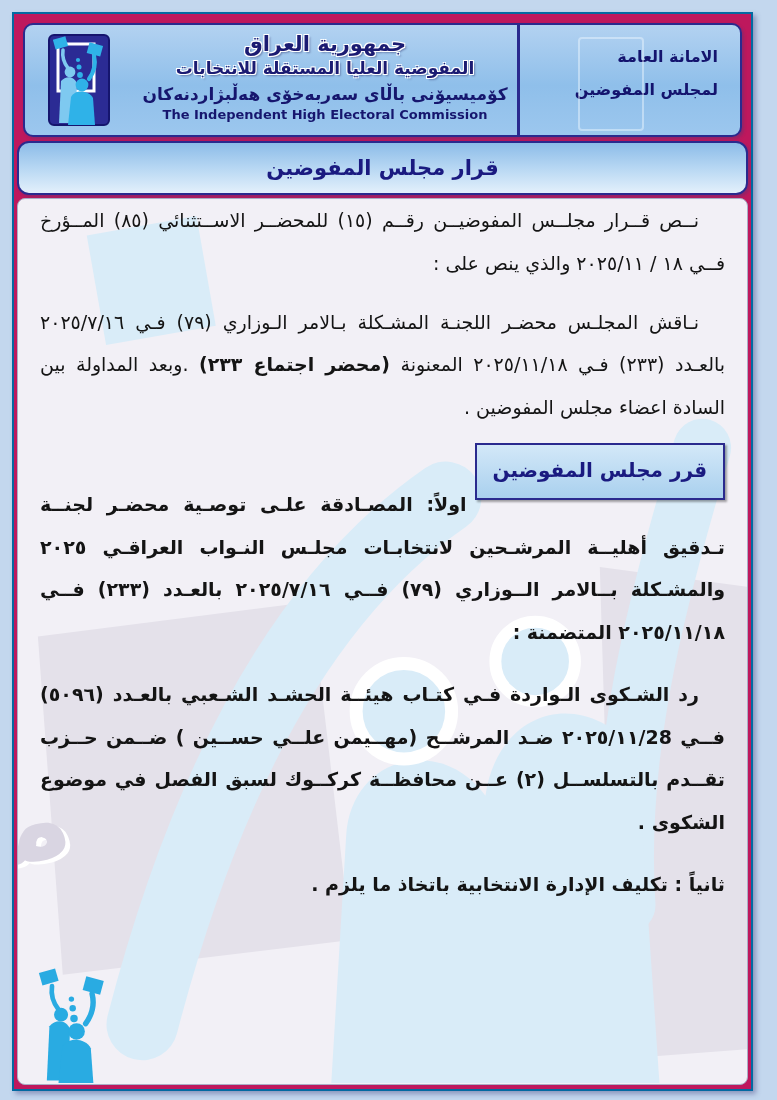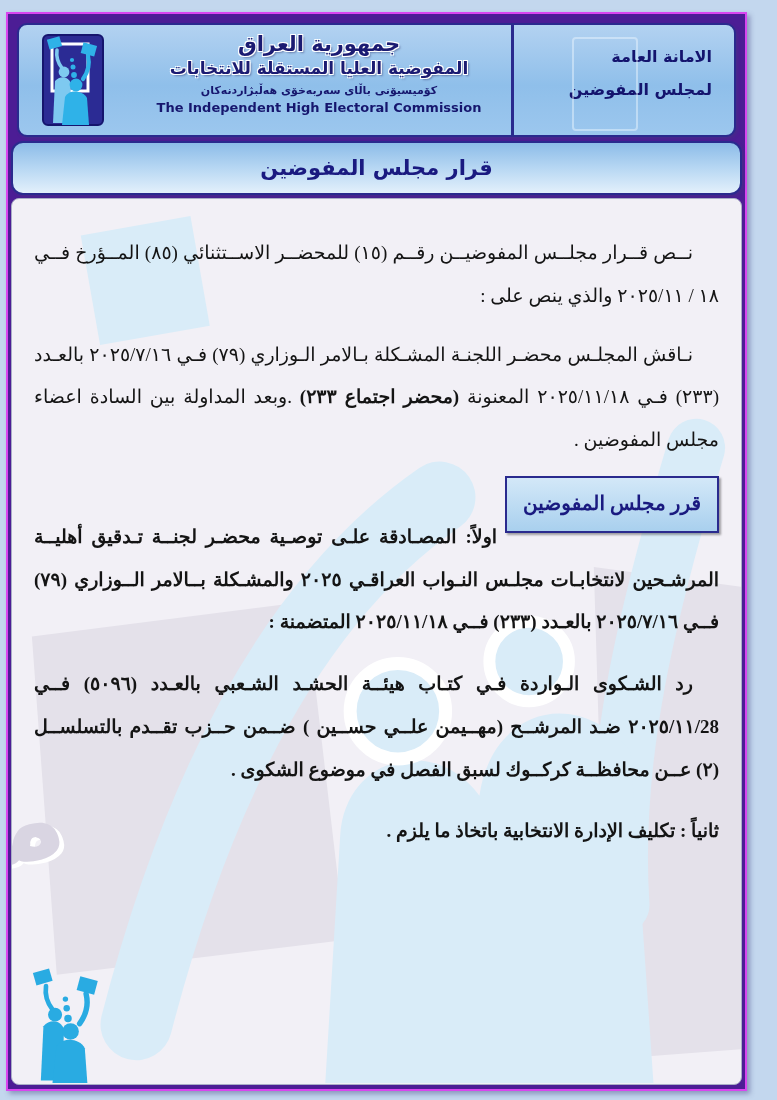--- a/index.html
+++ b/index.html
@@ -2,39 +2,39 @@
 <html lang="ar" dir="rtl"><head>
 <meta charset="utf-8">
 <style>
   html,body{margin:0;padding:0;}
   body{
     width:777px;height:1100px;position:relative;overflow:hidden;
     background:#c3d7ee;
     font-family:"DejaVu Sans",sans-serif;
   }
   .page{
-    position:absolute;left:6px;top:12px;width:737px;height:1075px;
-    background:#4c1d95;border:2px solid #d946ef;
+    position:absolute;left:12px;top:12px;width:737px;height:1075px;
+    background:#be185d;border:2px solid #0369a1;
     box-shadow:3px 3px 5px rgba(70,70,130,.45);
   }
   
   .header-box{
     position:absolute;left:9px;right:9px;top:9px;height:110px;
     border:2px solid #2a2a8e;border-radius:10px;
     background:linear-gradient(180deg,#b3d2f1 0%,#8fbfea 55%,#9cc7ee 100%);
     display:flex;flex-direction:row;direction:ltr;overflow:hidden;
     box-shadow:2px 2px 3px rgba(60,60,120,.35);
   }
   .logo-wrap{width:108px;display:flex;align-items:center;justify-content:center;}
   .center-block{flex:1;text-align:center;padding-top:7px;color:#1b1b72;direction:rtl;}
   .cal1{font-size:21px;font-weight:bold;letter-spacing:1px;
         text-shadow:-1px -1px 0 #fff,1px -1px 0 #fff,-1px 1px 0 #fff,1px 1px 0 #fff,2px 2px 2px rgba(30,30,90,.4);}
   .cal2{font-size:17px;font-weight:bold;margin-top:2px;
         text-shadow:-1px -1px 0 #fff,1px -1px 0 #fff,-1px 1px 0 #fff,1px 1px 0 #fff,2px 2px 2px rgba(30,30,90,.4);}
-  .cal3{font-size:11px;font-weight:bold;margin-top:6px;color:#16166e;}
+  .cal3{font-size:17px;font-weight:bold;margin-top:6px;color:#16166e;}
   .cal4{font-size:13px;font-weight:bold;margin-top:3px;color:#16166e;direction:ltr;}
   .v-divider{width:3px;background:#2a2a8e;}
   .right-block{
     width:198px;position:relative;direction:rtl;text-align:right;
     padding:16px 22px 0 0;color:#14146e;font-weight:bold;font-size:16px;line-height:2.05;
   }
   .right-ghost{
     position:absolute;left:58px;top:12px;width:62px;height:90px;
     border:2px solid rgba(240,248,255,.45);border-radius:4px;
   }
@@ -47,22 +47,22 @@
     box-shadow:2px 2px 3px rgba(60,60,120,.35);
   }
   
   .body-box{
     position:absolute;left:3px;right:3px;top:184px;bottom:4px;
     border:1px solid #a9aec6;border-radius:8px;background:#f2f0f6;overflow:hidden;
   }
   .wm-layer{position:absolute;inset:0;z-index:0;pointer-events:none;}
   .body-content{
     position:relative;z-index:1;direction:rtl;
-    padding:33px 22px 0 22px;color:#141414;
-    font-size:19px;line-height:2.25;text-align:justify;font-family:Liberation Serif, serif;
+    padding:0 22px 0 22px;color:#141414;
+    font-size:19px;line-height:2.25;text-align:justify;
   }
   .para{margin:0 0 0 0;text-indent:26px;}
   .para + .para{margin-top:16px;}
   .bold{font-weight:bold;}
   .badge-row{margin-top:14px;text-align:left;direction:rtl;}
   .decision-badge{
     display:inline-block;float:right;margin-left:8px;
     padding:3px 16px 5px;border:2px solid #2a2a8e;
     background:linear-gradient(180deg,#d3e8f8,#a9d0ee);
     font-weight:bold;font-size:20px;color:#1a1a80;

